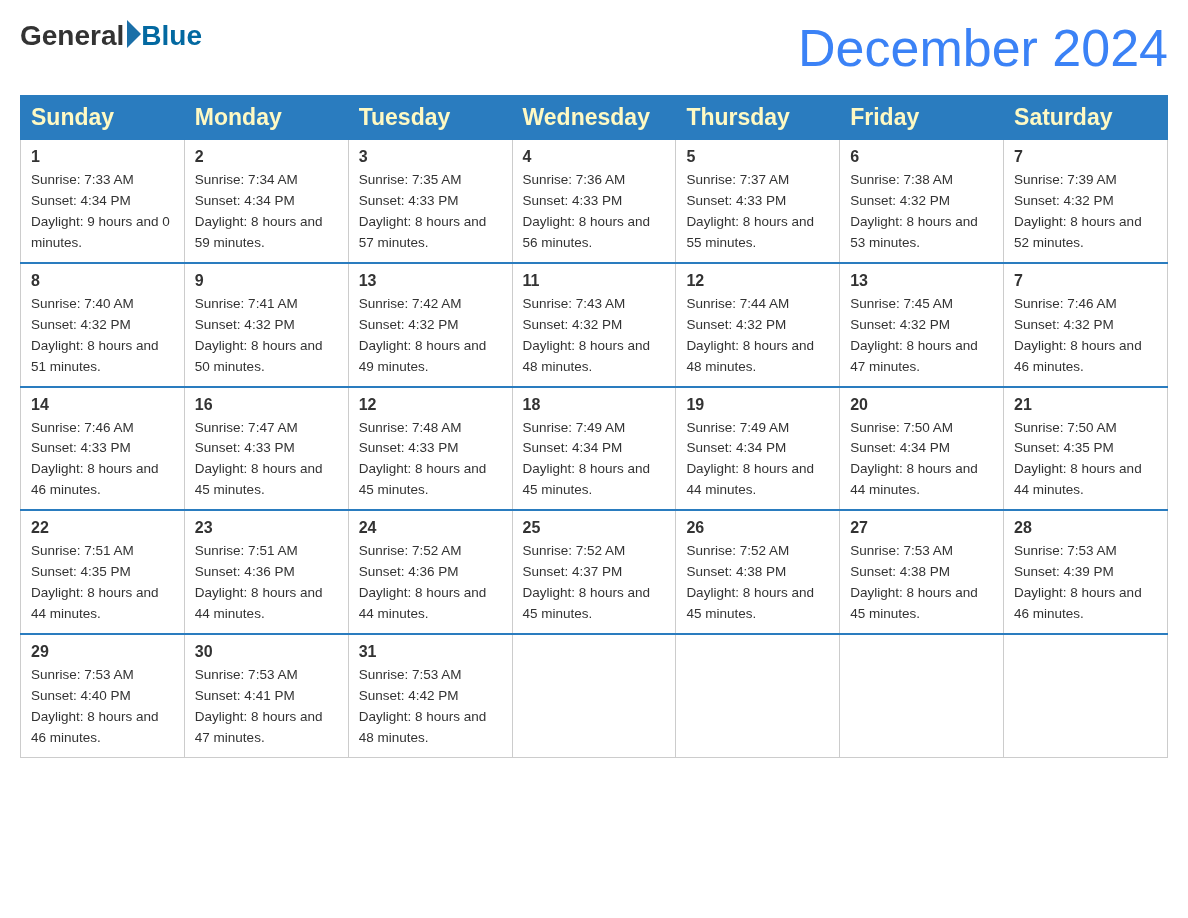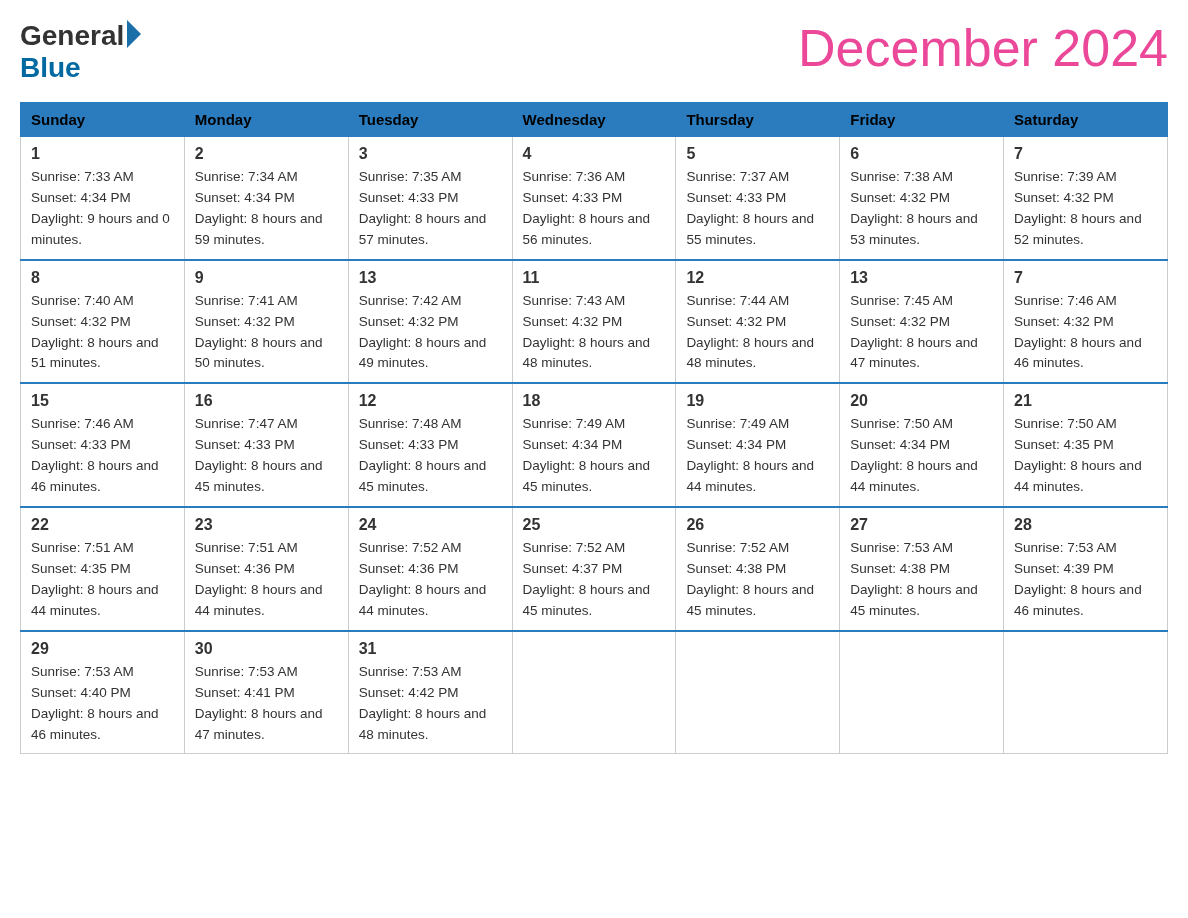--- a/index.html
+++ b/index.html
@@ -12,21 +12,21 @@
       min-height: 918px;
     }
     .header-area {
       display: flex;
       justify-content: space-between;
       align-items: flex-start;
       margin-bottom: 18px;
     }
     .logo {
       display: flex;
-      flex-direction: column;
+      flex-direction: row;
       align-items: flex-start;
     }
     .logo-text {
       display: flex;
       align-items: center;
     }
     .logo-general {
       font-size: 28px;
       font-weight: bold;
       color: #333;
@@ -45,37 +45,37 @@
       font-size: 28px;
       font-weight: bold;
       color: #0369a1;
     }
     .title-area {
       text-align: right;
     }
     .page-title {
       font-size: 52px;
       font-weight: normal;
-      color: #ec4899;
+      color: #3b82f6;
       line-height: 1.1;
     }
     .subtitle {
       font-size: 20px;
       color: #444;
       margin-top: 4px;
     }
     .calendar {
       width: 100%;
       border-collapse: collapse;
       border: 1px solid #2a7cbf;
     }
     .calendar th {
       background-color: #2a7cbf;
-      color: #000000;
-      font-size: 15px;
+      color: #fef9c3;
+      font-size: 23px;
       font-weight: bold;
       padding: 8px 10px;
       text-align: left;
       border: 1px solid #2a7cbf;
     }
     .calendar td {
       vertical-align: top;
       padding: 8px 10px;
       border: 1px solid #ccc;
       border-top: 2px solid #2a7cbf;
@@ -145,21 +145,21 @@
       <tr>
         <td><span class="day-num">8</span><span class="day-info">Sunrise: 7:40 AM<br>Sunset: 4:32 PM<br>Daylight: 8 hours and 51 minutes.</span></td>
         <td><span class="day-num">9</span><span class="day-info">Sunrise: 7:41 AM<br>Sunset: 4:32 PM<br>Daylight: 8 hours and 50 minutes.</span></td>
         <td><span class="day-num">13</span><span class="day-info">Sunrise: 7:42 AM<br>Sunset: 4:32 PM<br>Daylight: 8 hours and 49 minutes.</span></td>
         <td><span class="day-num">11</span><span class="day-info">Sunrise: 7:43 AM<br>Sunset: 4:32 PM<br>Daylight: 8 hours and 48 minutes.</span></td>
         <td><span class="day-num">12</span><span class="day-info">Sunrise: 7:44 AM<br>Sunset: 4:32 PM<br>Daylight: 8 hours and 48 minutes.</span></td>
         <td><span class="day-num">13</span><span class="day-info">Sunrise: 7:45 AM<br>Sunset: 4:32 PM<br>Daylight: 8 hours and 47 minutes.</span></td>
         <td><span class="day-num">7</span><span class="day-info">Sunrise: 7:46 AM<br>Sunset: 4:32 PM<br>Daylight: 8 hours and 46 minutes.</span></td>
       </tr>
       <tr>
-        <td><span class="day-num">15</span><span class="day-info">Sunrise: 7:46 AM<br>Sunset: 4:33 PM<br>Daylight: 8 hours and 46 minutes.</span></td>
+        <td><span class="day-num">14</span><span class="day-info">Sunrise: 7:46 AM<br>Sunset: 4:33 PM<br>Daylight: 8 hours and 46 minutes.</span></td>
         <td><span class="day-num">16</span><span class="day-info">Sunrise: 7:47 AM<br>Sunset: 4:33 PM<br>Daylight: 8 hours and 45 minutes.</span></td>
         <td><span class="day-num">12</span><span class="day-info">Sunrise: 7:48 AM<br>Sunset: 4:33 PM<br>Daylight: 8 hours and 45 minutes.</span></td>
         <td><span class="day-num">18</span><span class="day-info">Sunrise: 7:49 AM<br>Sunset: 4:34 PM<br>Daylight: 8 hours and 45 minutes.</span></td>
         <td><span class="day-num">19</span><span class="day-info">Sunrise: 7:49 AM<br>Sunset: 4:34 PM<br>Daylight: 8 hours and 44 minutes.</span></td>
         <td><span class="day-num">20</span><span class="day-info">Sunrise: 7:50 AM<br>Sunset: 4:34 PM<br>Daylight: 8 hours and 44 minutes.</span></td>
         <td><span class="day-num">21</span><span class="day-info">Sunrise: 7:50 AM<br>Sunset: 4:35 PM<br>Daylight: 8 hours and 44 minutes.</span></td>
       </tr>
       <tr>
         <td><span class="day-num">22</span><span class="day-info">Sunrise: 7:51 AM<br>Sunset: 4:35 PM<br>Daylight: 8 hours and 44 minutes.</span></td>
         <td><span class="day-num">23</span><span class="day-info">Sunrise: 7:51 AM<br>Sunset: 4:36 PM<br>Daylight: 8 hours and 44 minutes.</span></td>

